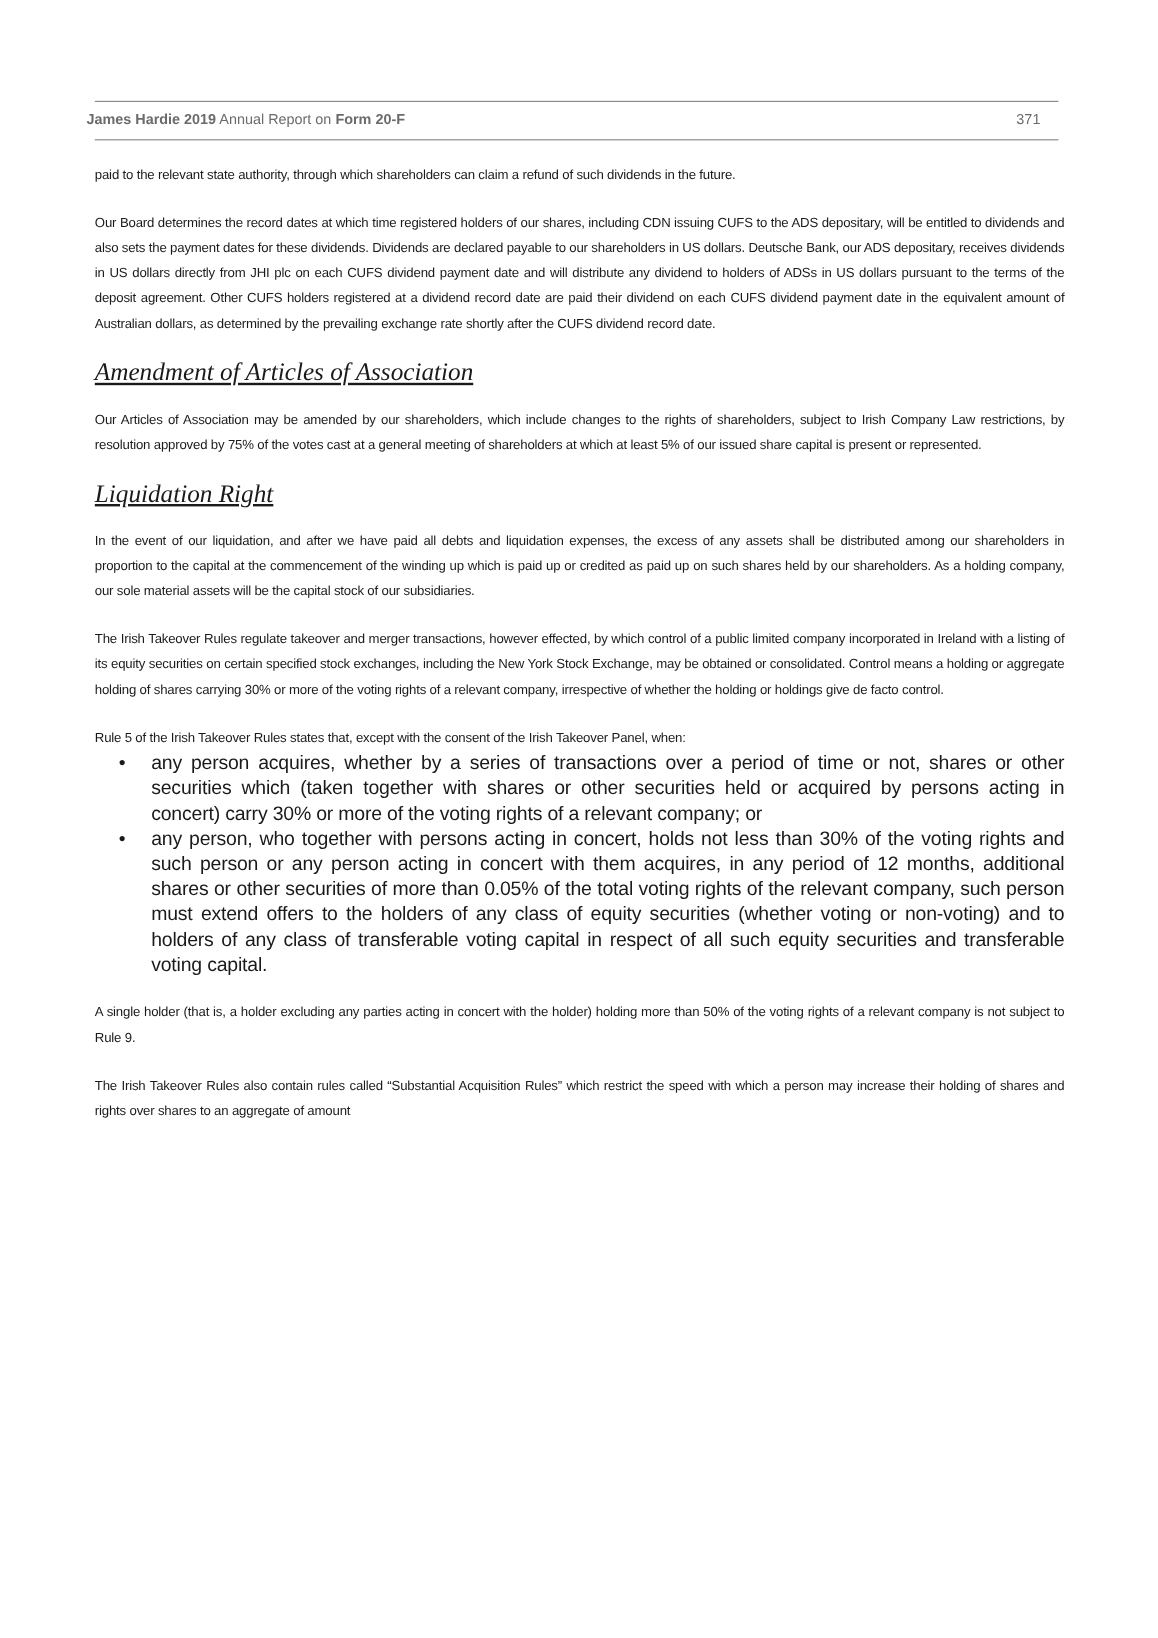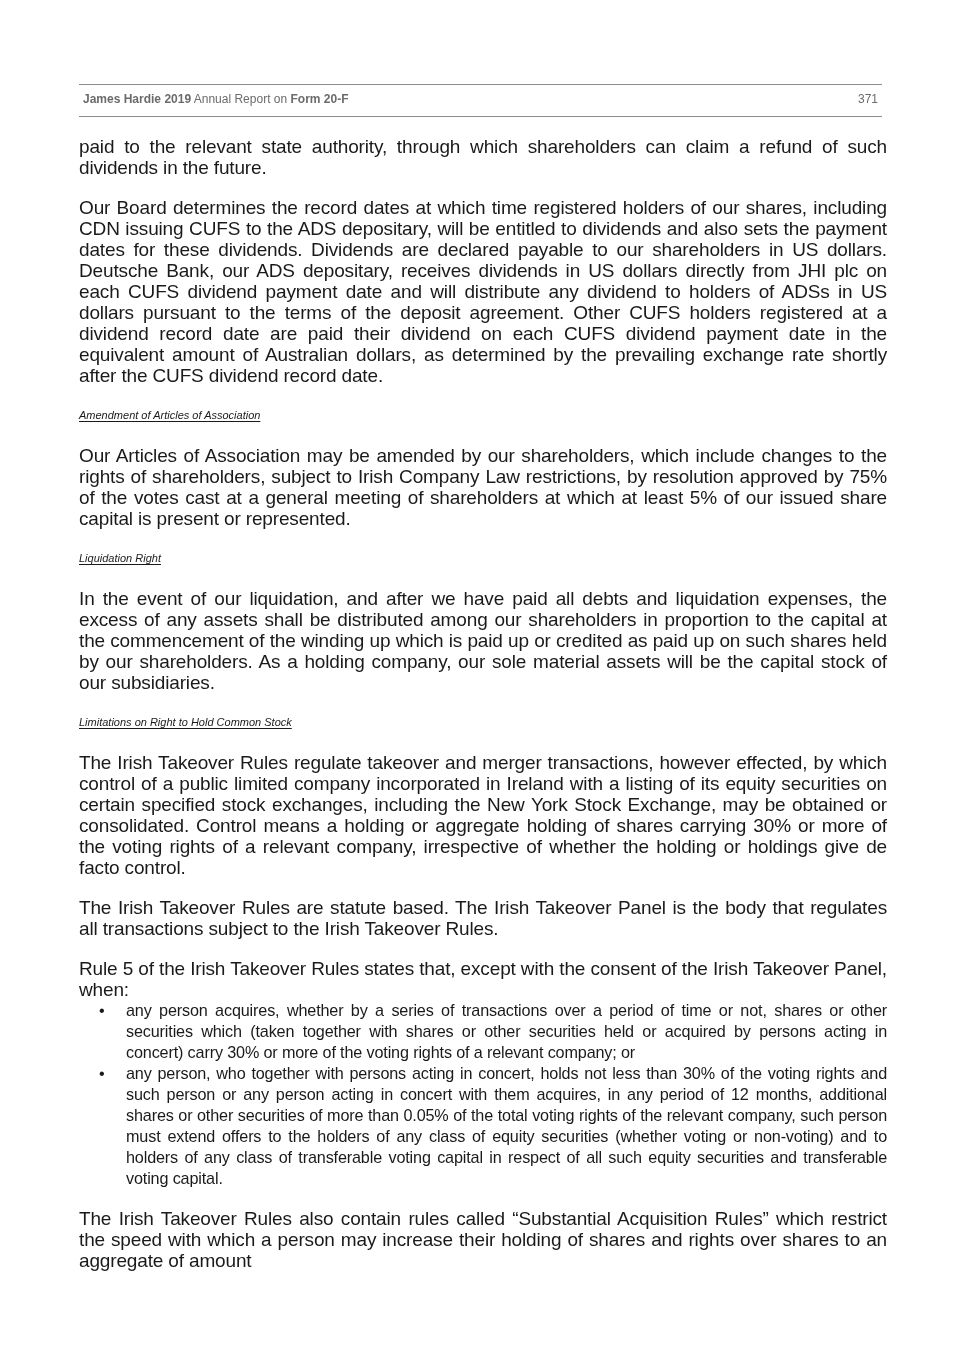--- a/index.html
+++ b/index.html
@@ -4,34 +4,35 @@
   <style>
     html, body { margin: 0; padding: 0; background: #ffffff; }
     body {
       width: 965px; height: 1365px; position: relative; overflow: hidden;
       font-family: "Liberation Sans", sans-serif; color: #1a1a1a;
     }
     .rule { position: absolute; left: 79px; width: 803px; height: 0; border-top: 1.5px solid #8c8c8c; }
     .rule.top { top: 84px; }
     .rule.bottom { top: 116px; }
     .header {
-      position: absolute; left: 83px; top: 92px; width: 795px;
+      position: absolute; left: 72px; top: 92px; width: 795px;
       font-size: 12px; color: #6b6b6b; display: flex; justify-content: space-between;
     }
     .header b { font-weight: bold; }
     .content { position: absolute; left: 79px; top: 136px; width: 808px; }
     p {
-      margin: 0 0 19px 0; font-size: 19px; line-height: 21px;
+      margin: 0 0 19px 0; font-size: 11px; line-height: 21px;
       text-align: justify; letter-spacing: -0.15px;
     }
     p.tight { margin-bottom: 0; }
     h3 {
-      margin: 0 0 19px 0; font-size: 11px; line-height: 21px;
+      margin: 0 0 19px 0; font-size: 21px; line-height: 21px;
       font-weight: normal; font-style: italic; text-decoration: underline;
       text-underline-offset: 2px;
+      font-family: Liberation Serif, serif;
     }
     ul { margin: 0 0 19px 0; padding: 0; list-style: none; }
     li {
       position: relative; padding-left: 47px; font-size: 16.2px; line-height: 21px;
       text-align: justify; letter-spacing: -0.15px;
     }
     li .bullet { position: absolute; left: 20px; top: 0; }
   </style>
 </head>
 <body>
@@ -46,28 +47,27 @@
 <div class="content">
   <p>paid to the relevant state authority, through which shareholders can claim a refund of such dividends in the future.</p>
   <p>Our Board determines the record dates at which time registered holders of our shares, including CDN issuing CUFS to the ADS depositary, will be entitled to dividends and also sets the payment dates for these dividends. Dividends are declared payable to our shareholders in US dollars. Deutsche Bank, our ADS depositary, receives dividends in US dollars directly from JHI plc on each CUFS dividend payment date and will distribute any dividend to holders of ADSs in US dollars pursuant to the terms of the deposit agreement. Other CUFS holders registered at a dividend record date are paid their dividend on each CUFS dividend payment date in the equivalent amount of Australian dollars, as determined by the prevailing exchange rate shortly after the CUFS dividend record date.</p>
 
   <h3>Amendment of Articles of Association</h3>
   <p>Our Articles of Association may be amended by our shareholders, which include changes to the rights of shareholders, subject to Irish Company Law restrictions, by resolution approved by 75% of the votes cast at a general meeting of shareholders at which at least 5% of our issued share capital is present or represented.</p>
 
   <h3>Liquidation Right</h3>
   <p>In the event of our liquidation, and after we have paid all debts and liquidation expenses, the excess of any assets shall be distributed among our shareholders in proportion to the capital at the commencement of the winding up which is paid up or credited as paid up on such shares held by our shareholders. As a holding company, our sole material assets will be the capital stock of our subsidiaries.</p>
 
-  <h3>Limitations on Right to Hold Common Stock</h3>
   <p>The Irish Takeover Rules regulate takeover and merger transactions, however effected, by which control of a public limited company incorporated in Ireland with a listing of its equity securities on certain specified stock exchanges, including the New York Stock Exchange, may be obtained or consolidated. Control means a holding or aggregate holding of shares carrying 30% or more of the voting rights of a relevant company, irrespective of whether the holding or holdings give de facto control.</p>
-  <p>The Irish Takeover Rules are statute based. The Irish Takeover Panel is the body that regulates all transactions subject to the Irish Takeover Rules.</p>
   <p class="tight">Rule 5 of the Irish Takeover Rules states that, except with the consent of the Irish Takeover Panel, when:</p>
   <ul>
     <li>
       <span class="bullet">•</span>
       <span>any person acquires, whether by a series of transactions over a period of time or not, shares or other securities which (taken together with shares or other securities held or acquired by persons acting in concert) carry 30% or more of the voting rights of a relevant company; or</span>
     </li>
     <li>
       <span class="bullet">•</span>
       <span>any person, who together with persons acting in concert, holds not less than 30% of the voting rights and such person or any person acting in concert with them acquires, in any period of 12 months, additional shares or other securities of more than 0.05% of the total voting rights of the relevant company, such person must extend offers to the holders of any class of equity securities (whether voting or non-voting) and to holders of any class of transferable voting capital in respect of all such equity securities and transferable voting capital.</span>
     </li>
   </ul>
+  <p>A single holder (that is, a holder excluding any parties acting in concert with the holder) holding more than 50% of the voting rights of a relevant company is not subject to Rule 9.</p>
   <p>The Irish Takeover Rules also contain rules called “Substantial Acquisition Rules” which restrict the speed with which a person may increase their holding of shares and rights over shares to an aggregate of amount</p>
 </div>
 
 </body></html>

